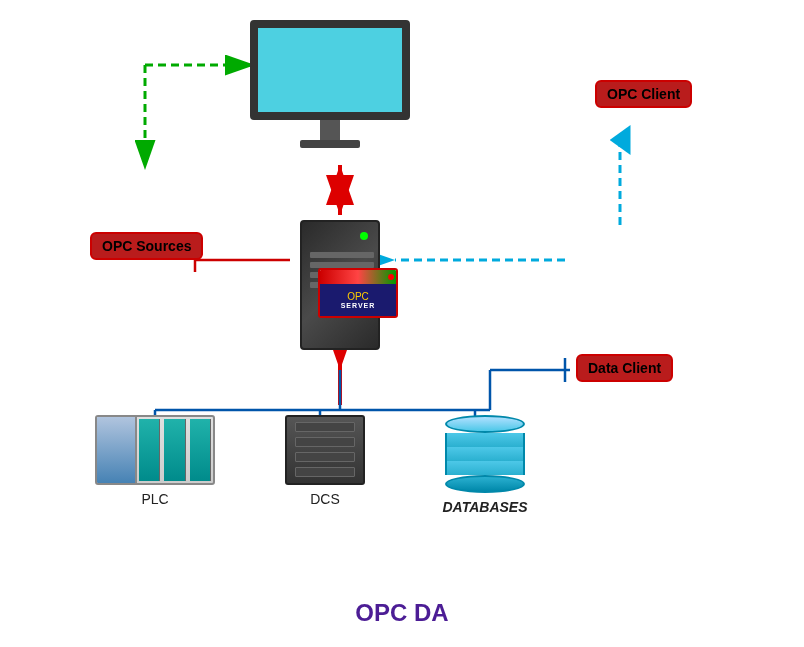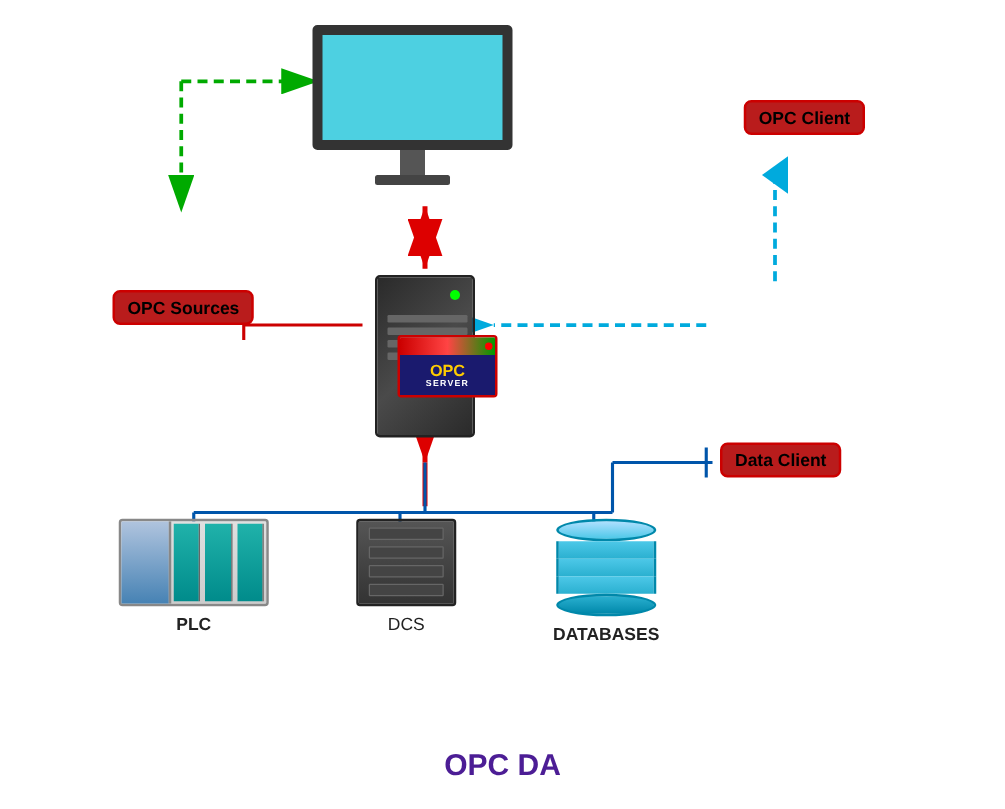--- a/index.html
+++ b/index.html
@@ -124,22 +124,22 @@
       flex: 1;
       background: #1a1a6e;
       display: flex;
       flex-direction: column;
       align-items: center;
       justify-content: center;
       padding: 2px;
     }
     .opc-badge-text {
       color: #ffcc00;
-      font-size: 13px;
-      font-weight: bold;
+      font-size: 10px;
+      font-weight: normal;
     }
     .opc-badge-subtext {
       color: #ffffff;
       font-size: 7px;
       font-weight: bold;
       letter-spacing: 1px;
     }
 
     
     .label-box {
@@ -191,21 +191,21 @@
     }
     .plc-module {
       flex: 1;
       background: linear-gradient(to bottom, #20b2aa 0%, #008b8b 100%);
       border-right: 1px solid #666;
       margin: 2px;
     }
     .plc-label {
       margin-top: 6px;
       font-size: 14px;
-      font-weight: bold;
+      font-weight: normal;
       color: #222;
     }
 
     
     .dcs {
       position: absolute;
       top: 415px;
       left: 275px;
       width: 100px;
       text-align: center;
@@ -233,20 +233,21 @@
       color: #222;
     }
 
     
     .database {
       position: absolute;
       top: 415px;
       left: 430px;
       width: 110px;
       text-align: center;
+      font-style: italic;
     }
     .db-cylinder {
       width: 80px;
       margin: 0 auto;
     }
     .db-top {
       width: 80px;
       height: 18px;
       background: linear-gradient(to bottom, #b0e0ff 0%, #4dc8e8 100%);
       border: 2px solid #0088aa;

